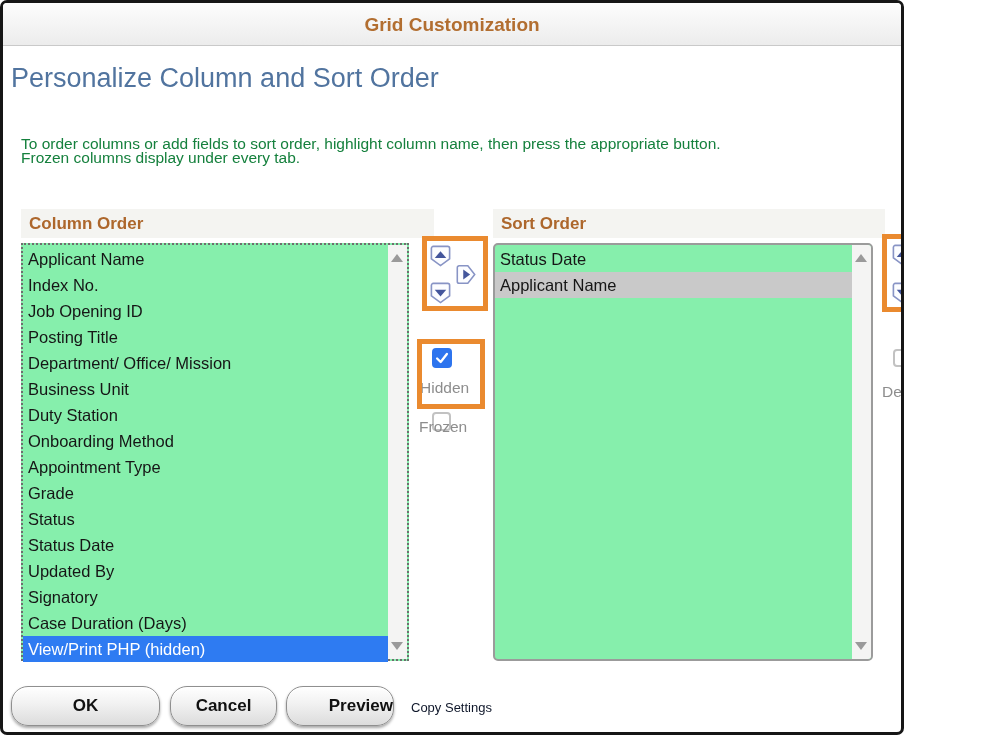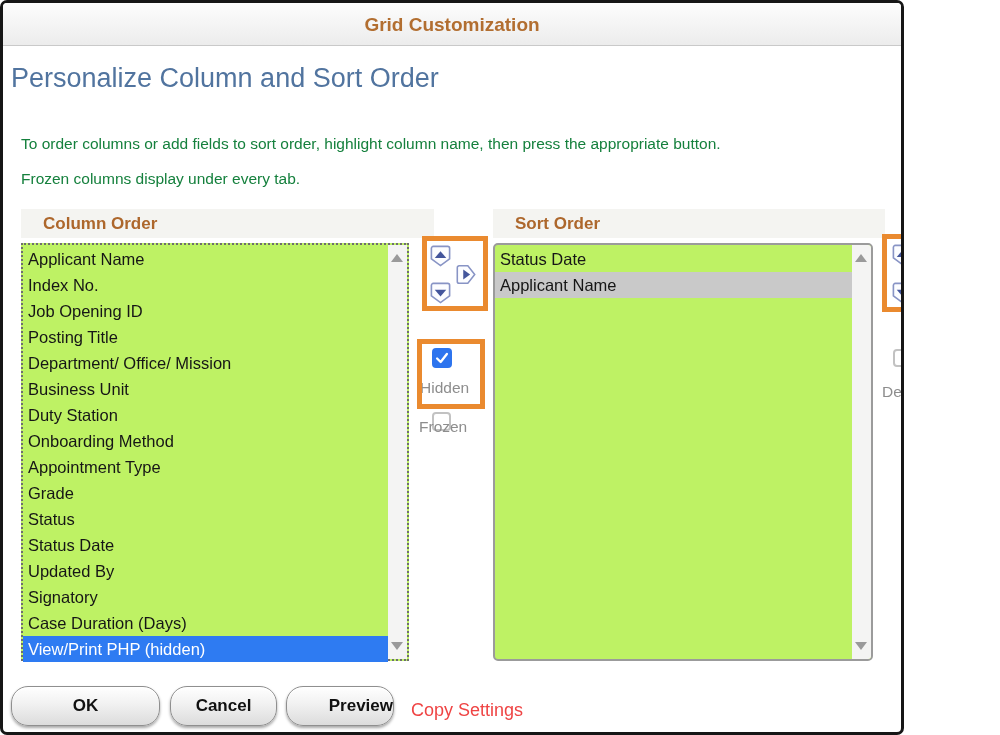--- a/index.html
+++ b/index.html
@@ -16,33 +16,33 @@
   }
   .titlebar span {
     line-height:43px; font-size:19px; font-weight:bold; color:#b26e30;
   }
   .page-title {
     position:absolute; left:8px; top:60px;
     font-size:27px; color:#51749f;
   }
   .instr { position:absolute; left:18px; font-size:15.5px; color:#15803d; }
   .instr1 { top:132px; }
-  .instr2 { top:167px; }
+  .instr2 { top:146px; }
 
   .section-header {
     position:absolute; top:206px; height:29px; background:#f4f4f1;
   }
   .section-header span {
-    display:block; padding-left:22px; line-height:29px;
+    display:block; padding-left:8px; line-height:29px;
     font-size:17px; font-weight:bold; color:#ad672c;
   }
   .col-section-header { left:18px; width:413px; }
   .sort-section-header { left:490px; width:392px; }
 
-  .listbox { position:absolute; top:240px; background:#bef264; }
+  .listbox { position:absolute; top:240px; background:#86efac; }
   .col-listbox {
     left:18px; width:388px; height:418px;
     border:2px dotted #6e6e6e;
   }
   .sort-listbox {
     left:490px; width:380px; height:418px;
     border:2px solid #9b9b9b; border-radius:5px;
   }
   .items { position:absolute; left:0; top:1px; right:19px; }
   .list-item {
@@ -99,21 +99,21 @@
     border:1px solid #8f8f8f; border-radius:17px;
     box-shadow:0 2px 3px rgba(0,0,0,0.35), inset 0 1px 0 #ffffff;
     font-family:"Liberation Sans", sans-serif;
     font-size:17px; font-weight:bold; color:#111; cursor:pointer;
   }
   .btn-ok      { left:8px;   width:149px; }
   .btn-cancel  { left:167px; width:107px; }
   .btn-preview { left:283px; width:108px;text-align:right; }
   .link {
     position:absolute; left:408px; top:697px;
-    font-size:18px; color:#ef4444; cursor:pointer; text-decoration:none;
+    font-size:13px; color:#0f172a; cursor:pointer; text-decoration:none;
   }
 </style>
 </head>
 <body>
 
 <div class="window">
 
   <div class="titlebar">
     <span>Grid Customization</span>
   </div>

